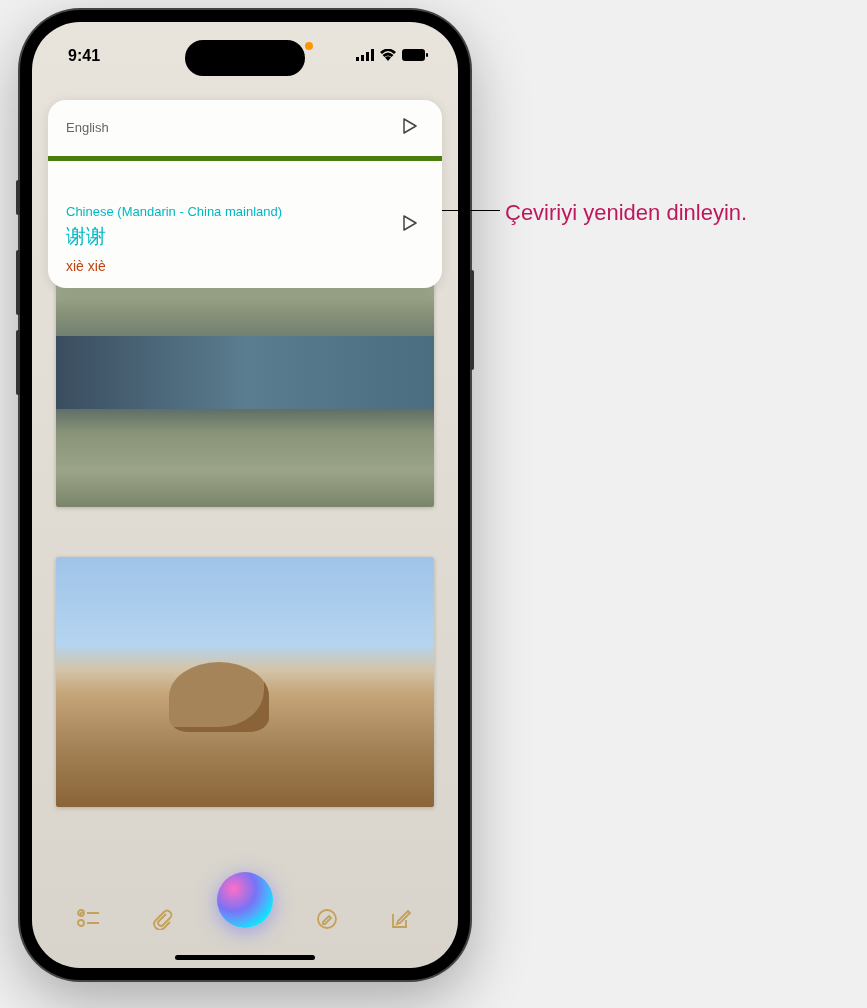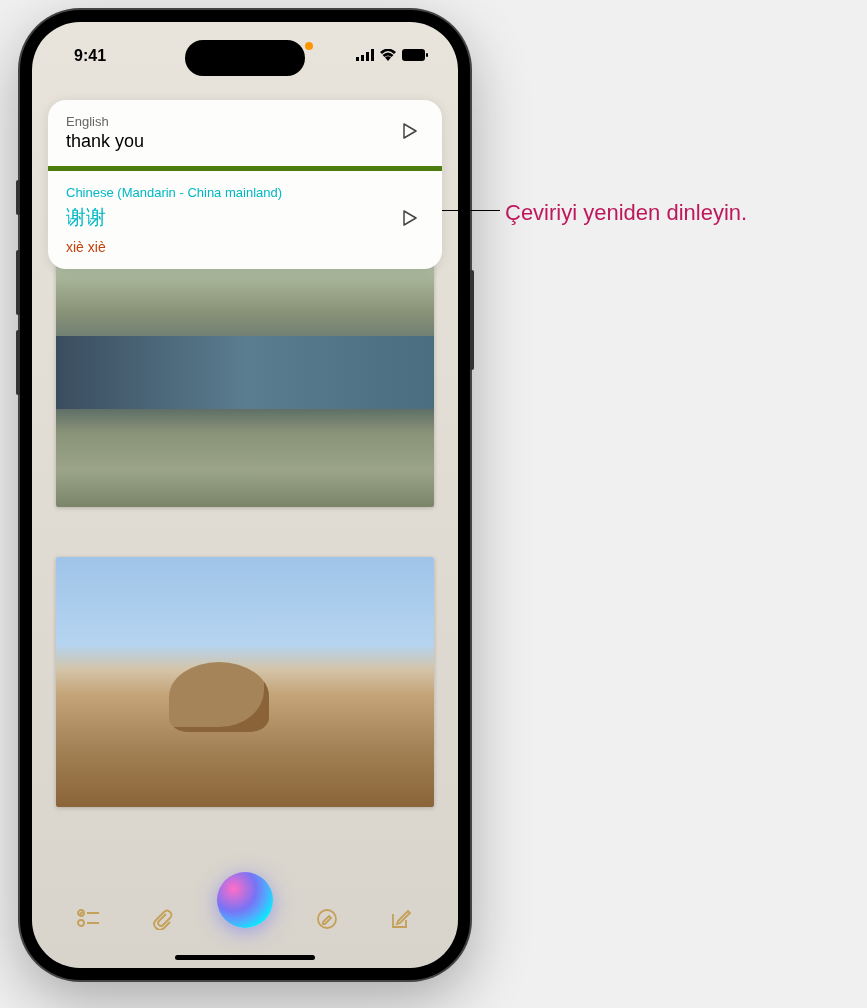--- a/index.html
+++ b/index.html
@@ -55,21 +55,21 @@
       transform: translateX(-50%);
       width: 120px;
       height: 36px;
       background: #000;
       border-radius: 20px;
       z-index: 10;
     }
     .status-bar {
       position: absolute;
       top: 0;
-      left: 12px;
+      left: 6px;
       right: 0;
       height: 54px;
       display: flex;
       justify-content: space-between;
       align-items: center;
       padding: 14px 30px 0;
       z-index: 5;
       color: #000;
       font-weight: 600;
     }
@@ -108,20 +108,21 @@
     .trans-text {
       font-size: 18px;
       color: #000;
       font-weight: 400;
     }
     .trans-label-target {
       font-size: 13px;
       color: #00b8c4;
       font-weight: 500;
       margin-bottom: 4px;
+      margin-top: 29px;
     }
     .trans-text-target {
       font-size: 20px;
       color: #00b8c4;
       margin-bottom: 8px;
     }
     .trans-pronunciation {
       font-size: 14px;
       color: #c2410c;
     }
@@ -283,21 +284,20 @@
               <rect x="24" y="4" width="2" height="4" rx="1" fill="#000"></rect>
             </svg>
         </span>
       </div>
     </div>
 
     <div class="translation-card">
       <div class="trans-section">
         <div class="trans-content">
           <div class="trans-label">English</div>
-          <div class="trans-text">thank you</div>
         </div>
         <div class="play-btn">
           <span>
             <svg width="14" height="16" viewBox="0 0 14 16">
                 <path d="M1 1 L13 8 L1 15 Z" fill="none" stroke="#444" stroke-width="1.5" stroke-linejoin="round"></path>
               </svg>
           </span>
         </div>
       </div>
       <div class="trans-section">

